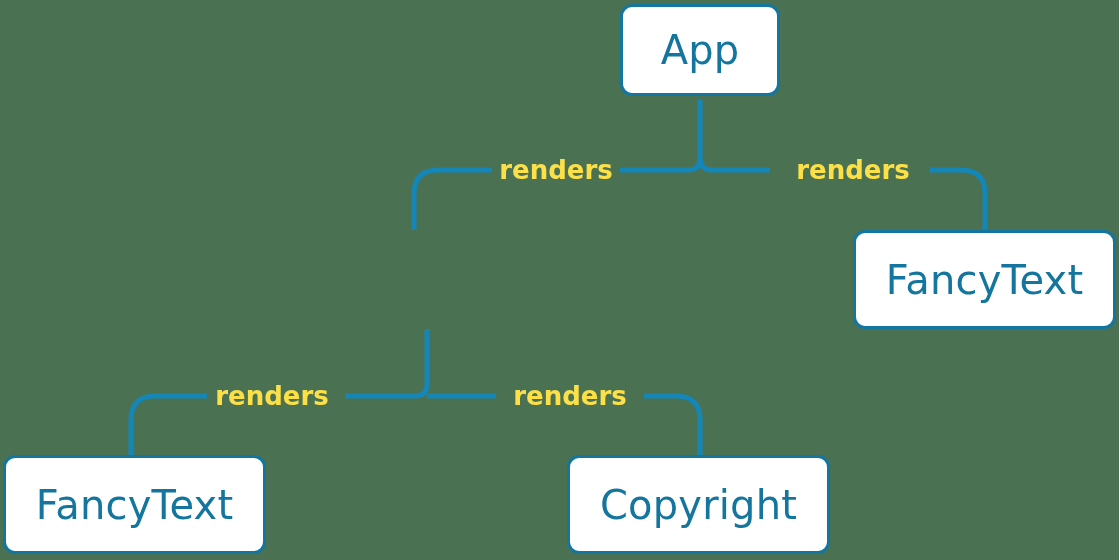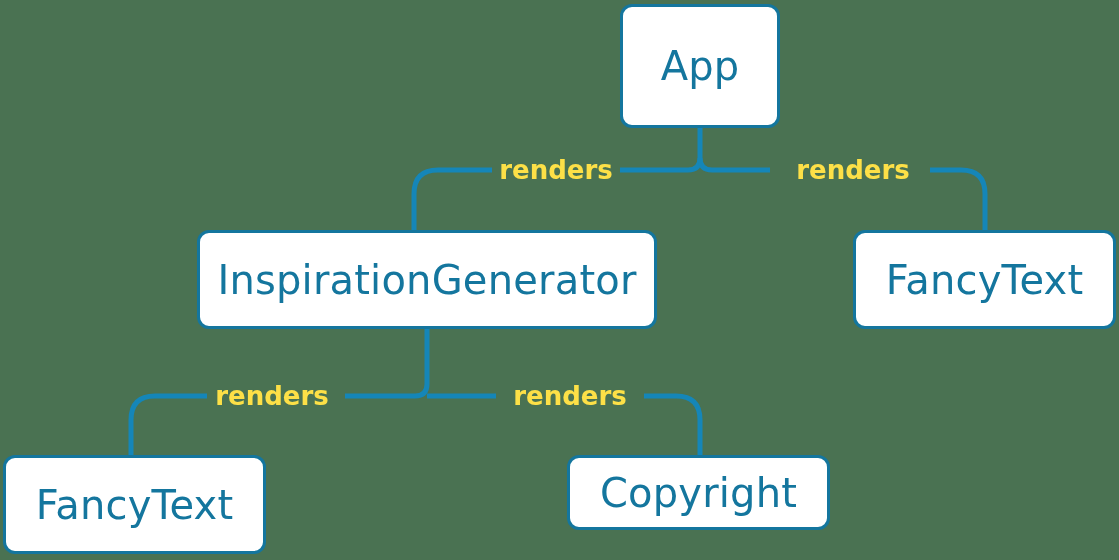--- a/index.html
+++ b/index.html
@@ -83,37 +83,34 @@
       <path d="M 415 396 L 345 396"></path>
       <path d="M 207 396 L 155 396"></path>
       <path d="M 155 396 Q 131 396 131 420 L 131 455"></path>
 
       <path d="M 439 396 L 496 396"></path>
       <path d="M 644 396 L 676 396"></path>
       <path d="M 676 396 Q 700 396 700 420 L 700 455"></path>
     </g>
   </svg>
 
-  <div class="node-box" style="left:620px; top:4px; width:160px; height:124px;">
+  <div class="node-box" style="left:620px; top:4px; width:160px; height:92px;">
     <span class="node-label">App</span>
   </div>
 
-  <div class="node-box" style="left:197px; top:230px; width:460px; height:99px;">
-    <span class="node-label">InspirationGenerator</span>
-  </div>
 
   <div class="node-box" style="left:853px; top:230px; width:263px; height:99px;">
     <span class="node-label">FancyText</span>
   </div>
 
   <div class="node-box" style="left:3px; top:455px; width:263px; height:99px;">
     <span class="node-label">FancyText</span>
   </div>
 
-  <div class="node-box" style="left:567px; top:455px; width:263px; height:75px;">
+  <div class="node-box" style="left:567px; top:455px; width:263px; height:99px;">
     <span class="node-label">Copyright</span>
   </div>
 
   <span class="edge-label" style="left:556px; top:170px;">renders</span>
 
   <span class="edge-label" style="left:853px; top:170px;">renders</span>
 
   <span class="edge-label" style="left:272px; top:396px;">renders</span>
 
   <span class="edge-label" style="left:570px; top:396px;">renders</span>

